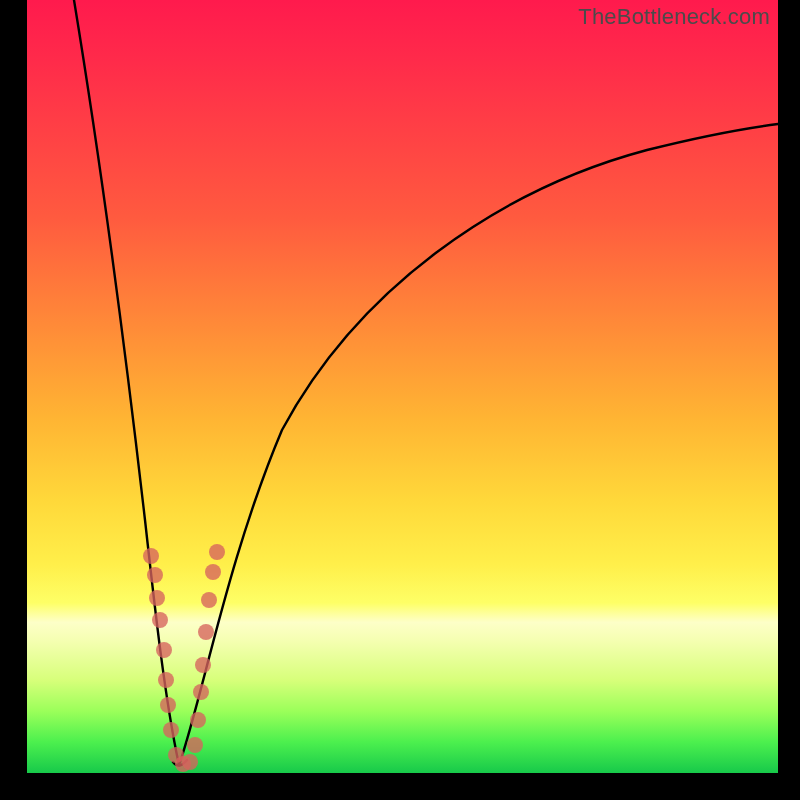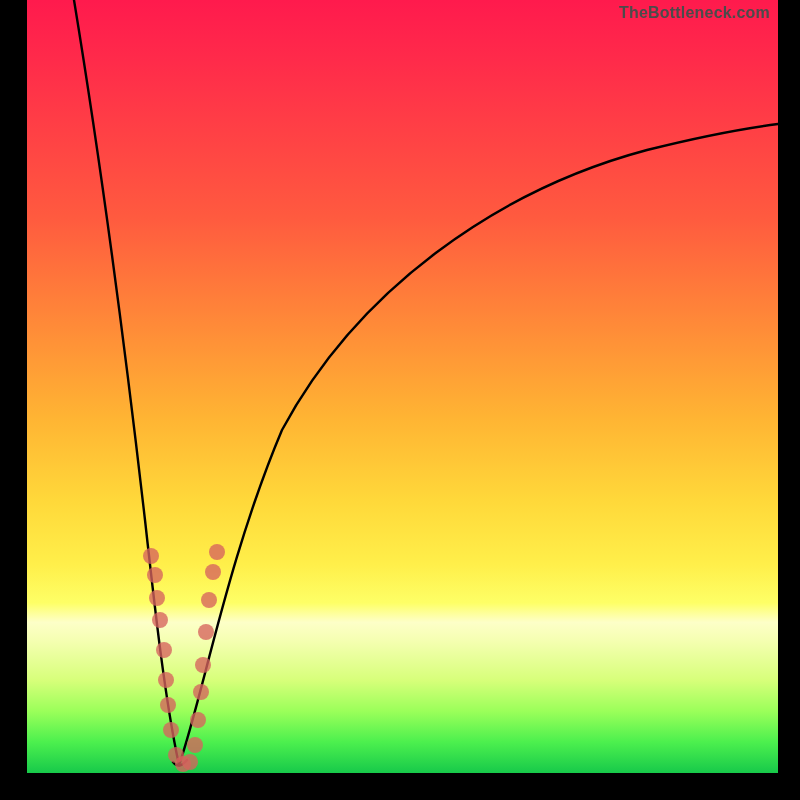--- a/index.html
+++ b/index.html
@@ -40,22 +40,22 @@
       #9bff5a 92%,
       #4cf04e 96%,
       #17c94a 100%
     );
   }
   .watermark {
     position: absolute;
     top: 4px;
     right: 30px;
     color: #4b4b4b;
-    font-size: 16px;
-    font-weight: 700;
+    font-size: 22px;
+    font-weight: 400;
     letter-spacing: 0.2px;
     user-select: none;
   }
   svg.curves {
     position: absolute;
     left: 0;
     top: 0;
     width: 751px;
     height: 773px;
     overflow: visible;

